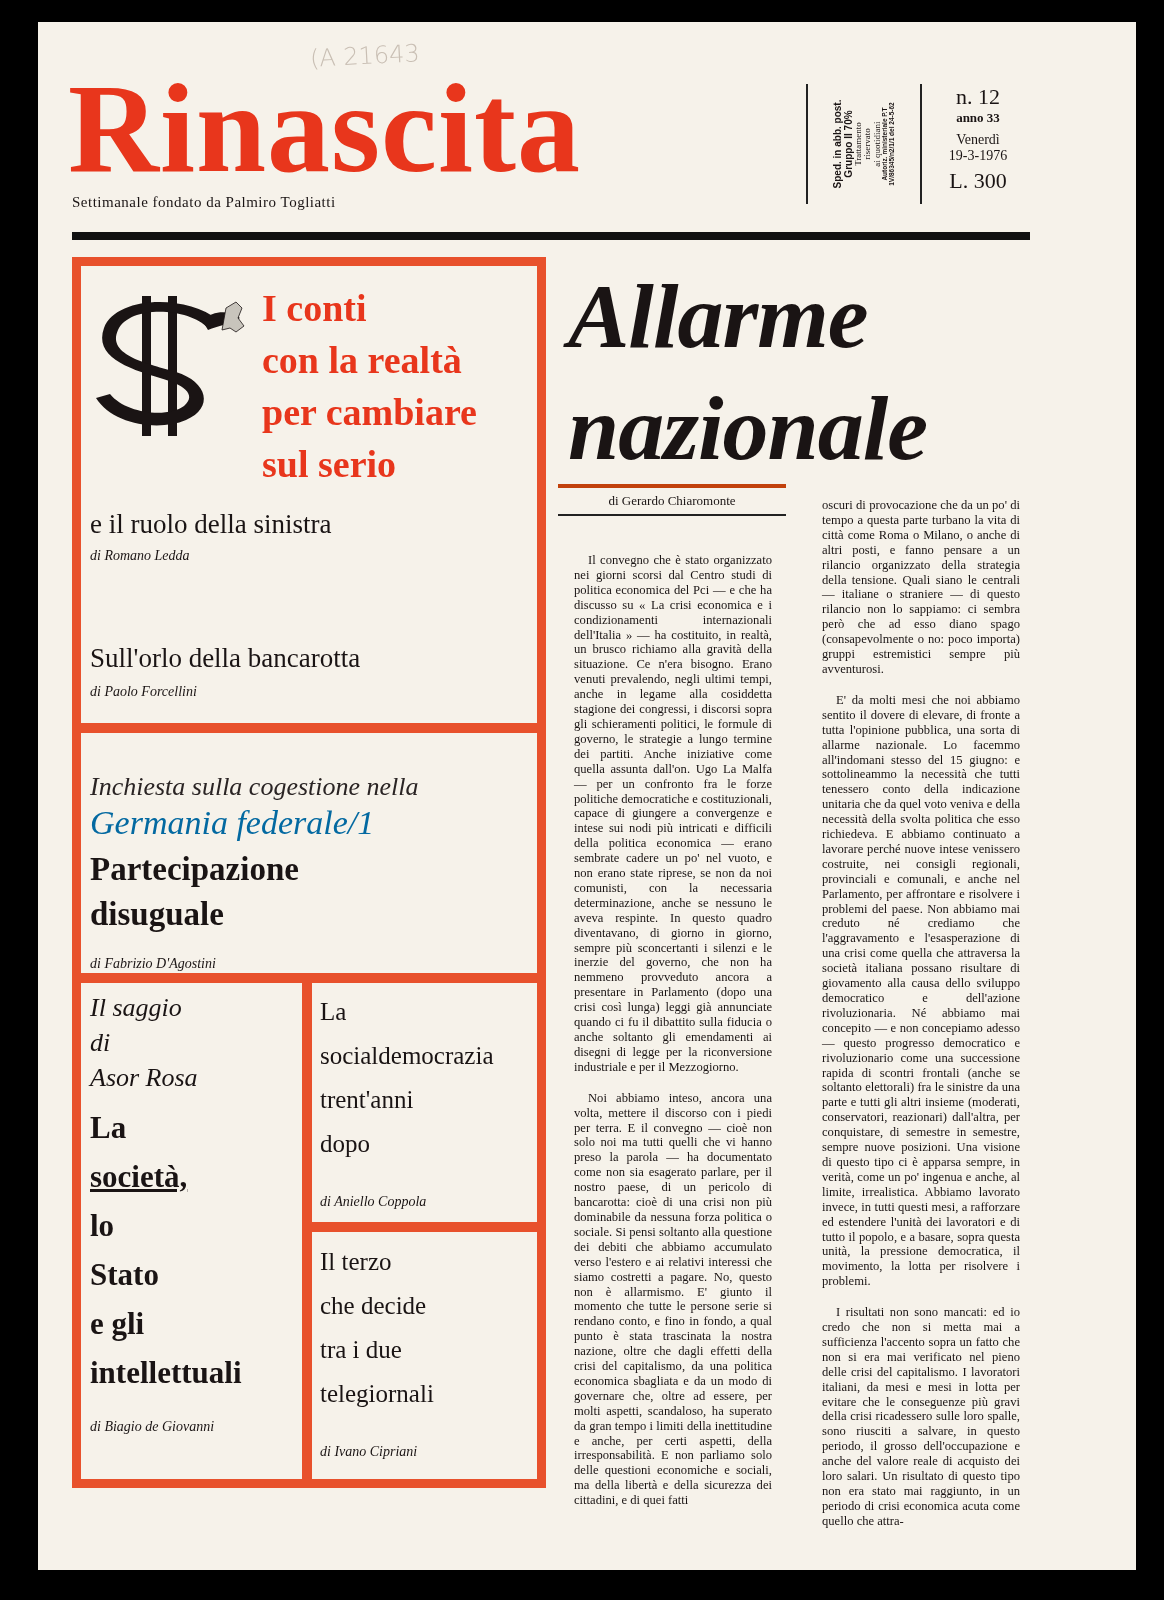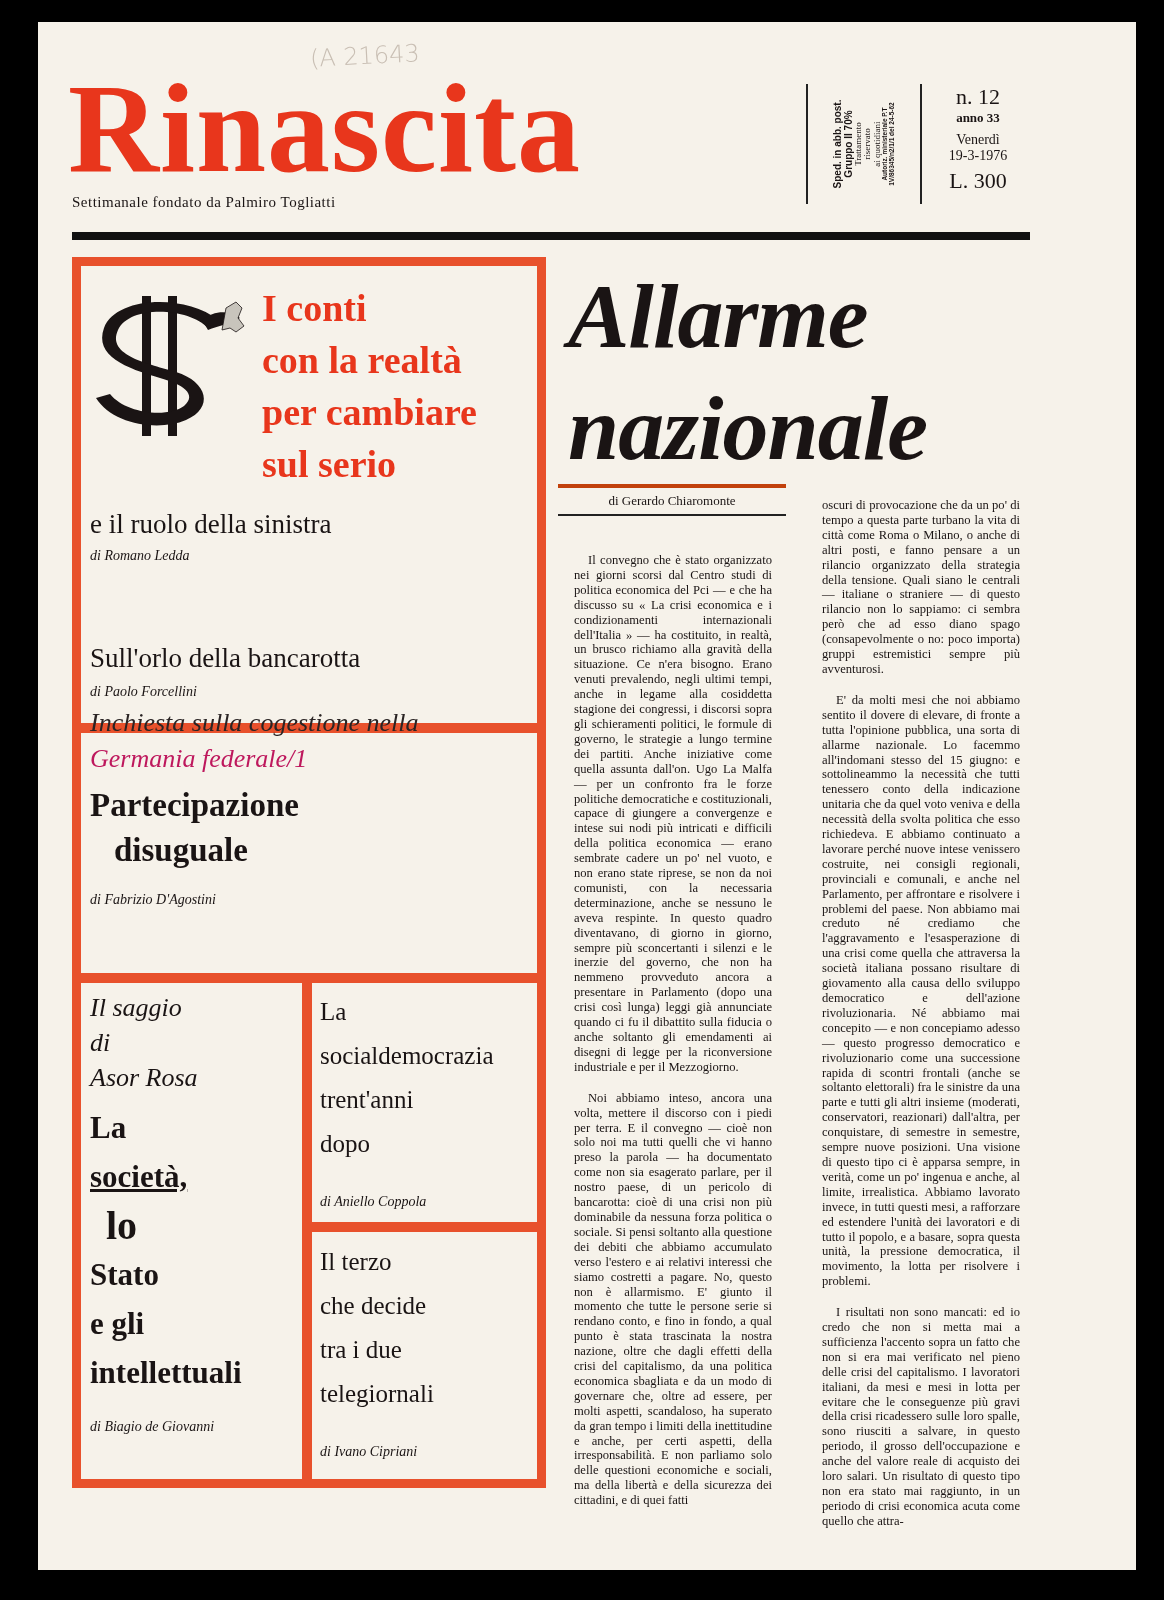--- a/index.html
+++ b/index.html
@@ -97,35 +97,35 @@
   <div class="abs" style="left:52px;top:480px;">
     <div class="h-reg">e il ruolo della sinistra</div>
     <div class="by" style="margin-top:2px;">di Romano Ledda</div>
   </div>
 
   <div class="abs" style="left:52px;top:614px;">
     <div class="h-reg">Sull'orlo della bancarotta</div>
     <div class="by" style="margin-top:4px;">di Paolo Forcellini</div>
   </div>
 
-  <div class="abs" style="left:52px;top:682px;width:440px;">
+  <div class="abs" style="left:52px;top:746px;width:440px;">
     <div style="font-style:italic;font-size:26px;line-height:38px;color:#2a2424;">Inchiesta sulla cogestione nella</div>
-    <div style="font-style:italic;font-size:26px;line-height:34px;color:#be185d;">Germania federale/1</div>
+    <div style="font-style:italic;font-size:34px;line-height:34px;color:#0369a1;">Germania federale/1</div>
     <div style="font-size:33px;line-height:46px;font-weight:bold;margin-top:6px;">Partecipazione</div>
-    <div style="font-size:33px;line-height:44px;font-weight:bold;margin-left:24px;">disuguale</div>
+    <div style="font-size:33px;line-height:44px;font-weight:bold;">disuguale</div>
     <div class="by" style="margin-top:20px;">di Fabrizio D'Agostini</div>
   </div>
 
   <div class="abs" style="left:52px;top:968px;width:210px;">
     <div style="font-style:italic;font-size:26px;line-height:35px;">Il saggio</div>
     <div style="font-style:italic;font-size:26px;line-height:35px;">di</div>
     <div style="font-style:italic;font-size:26px;line-height:35px;">Asor Rosa</div>
     <div style="font-size:31px;line-height:49px;font-weight:bold;margin-top:8px;">La</div>
     <div style="font-size:31px;line-height:49px;font-weight:bold;text-decoration:underline;">società,</div>
-    <div style="font-size:40px;line-height:49px;font-weight:bold;margin-left:16px;">lo</div>
+    <div style="font-size:31px;line-height:49px;font-weight:bold;">lo</div>
     <div style="font-size:31px;line-height:49px;font-weight:bold;">Stato</div>
     <div style="font-size:31px;line-height:49px;font-weight:bold;">e gli</div>
     <div style="font-size:31px;line-height:49px;font-weight:bold;">intellettuali</div>
     <div class="by" style="margin-top:22px;">di Biagio de Giovanni</div>
   </div>
 
   <div class="abs" style="left:282px;top:968px;width:220px;">
     <div style="font-size:25px;line-height:44px;">La</div>
     <div style="font-size:25px;line-height:44px;">socialdemocrazia</div>
     <div style="font-size:25px;line-height:44px;">trent'anni</div>

